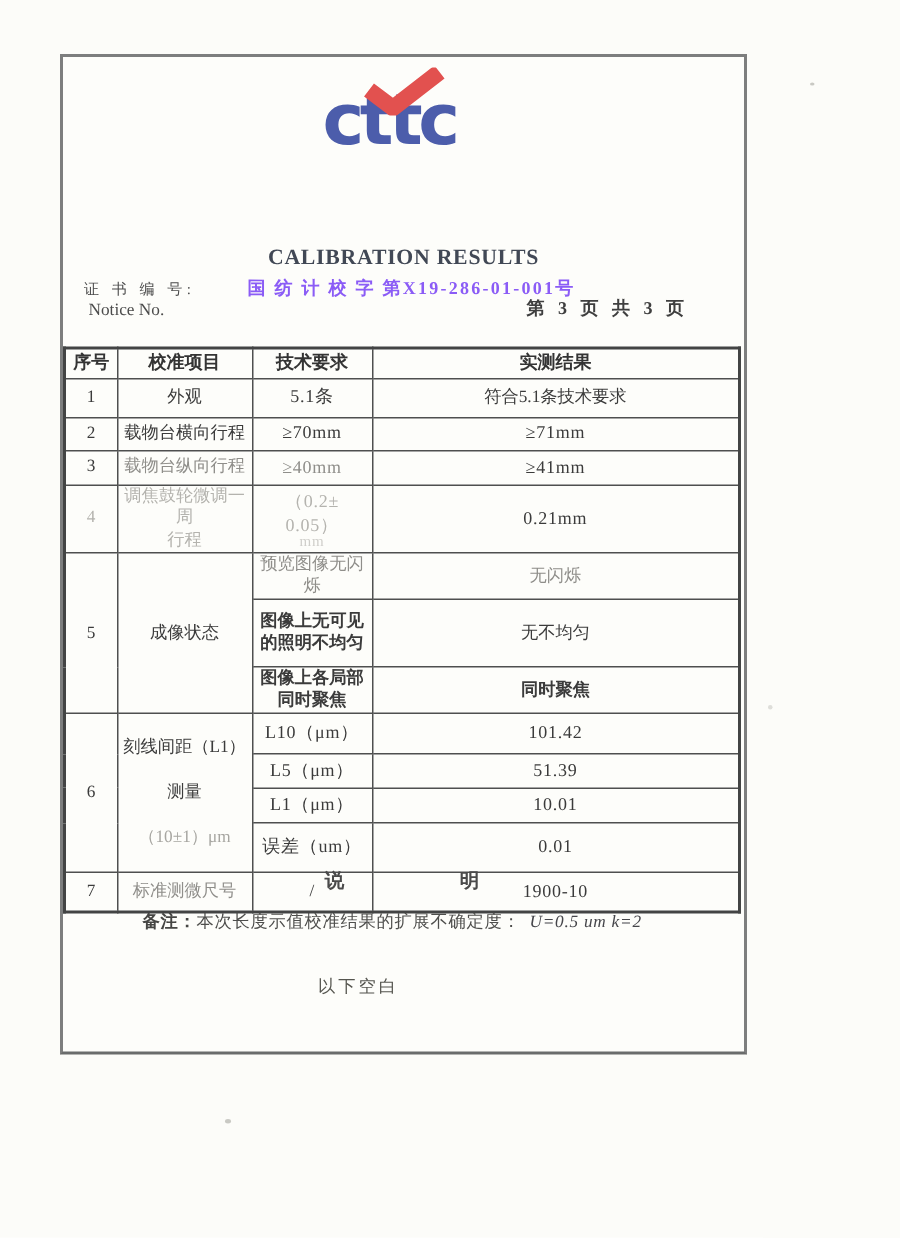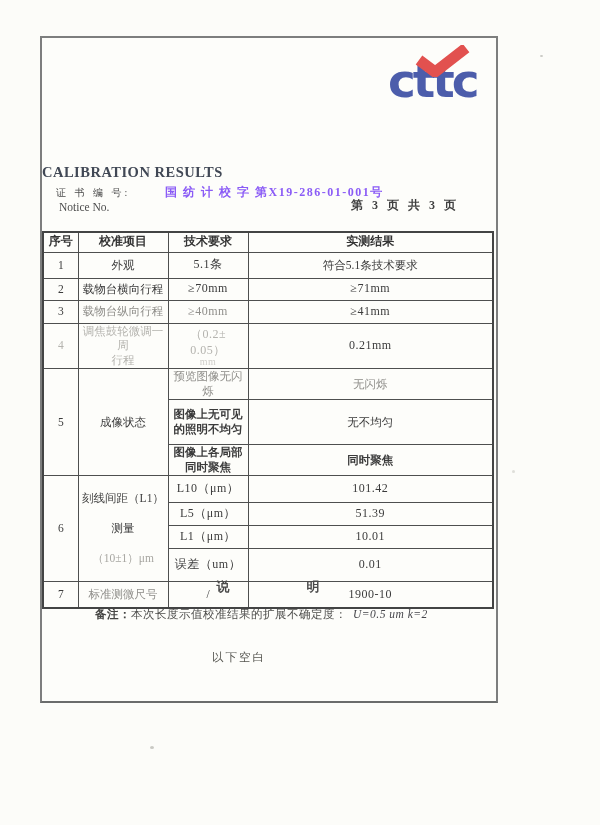--- a/index.html
+++ b/index.html
@@ -11,38 +11,38 @@
     font-family:"Liberation Serif","DejaVu Serif",serif;
     color:#3b3b3b;
   }
   .frame{
     position:absolute;left:40px;top:36px;width:454px;height:663px;
     border:2px solid #7d7e7e;
     border-bottom-color:#6a6c6c;
     background:#fdfdfa;
   }
   
-  .logo-row{position:absolute;left:0;right:0;top:14px;display:flex;justify-content:flex-end;align-items:flex-start;}
+  .logo-row{position:absolute;left:0;right:0;top:14px;display:flex;justify-content:center;align-items:flex-start;}
   .brand-wrap{position:relative;width:100px;height:54px;margin-right:8px;}
   .brand-text{
     position:absolute;left:0;bottom:2px;
     font-family:"DejaVu Sans","Liberation Sans",sans-serif;
     font-weight:800;font-size:47px;line-height:1;
     letter-spacing:-3px;color:#4c5dab;
   }
   .brand-check{position:absolute;left:26px;top:-7px;}
   .station{padding-top:4px;}
   .station-cn{font-size:25px;font-weight:600;letter-spacing:2px;color:#5267b3;line-height:1.1;
     font-family:"Liberation Sans","DejaVu Sans",sans-serif;}
   .station-en{font-size:10px;color:#7d91c7;letter-spacing:0.2px;margin-top:1px;
     font-family:"Liberation Sans","DejaVu Sans",sans-serif;font-weight:600;}
   
   .doc-title{position:absolute;left:0;right:0;top:95px;text-align:center;
     font-size:25px;font-weight:700;letter-spacing:8px;color:#3d4350;}
-  .doc-subtitle{position:absolute;left:0;right:0;top:126px;text-align:left;
+  .doc-subtitle{position:absolute;left:0;right:0;top:126px;text-align:center;
     font-size:14.5px;font-weight:600;letter-spacing:0.5px;color:#414855;}
   
   .cert-label-cn{position:absolute;left:14px;top:148px;font-size:10px;letter-spacing:3px;color:#4c4c4c;}
   .cert-label-en{position:absolute;left:17px;top:163px;font-size:11.5px;color:#4c4c4c;}
   .cert-no{position:absolute;left:106px;top:146px;font-size:12px;font-weight:600;letter-spacing:1.5px;color:#8b5cf6;margin-left:17px;}
   .page-info{position:absolute;right:37px;top:159px;font-size:12px;font-weight:600;letter-spacing:3px;color:#3f3f3f;}
   
   table.cal{
     position:absolute;left:0px;top:193px;width:450px;
     border-collapse:collapse;table-layout:fixed;

